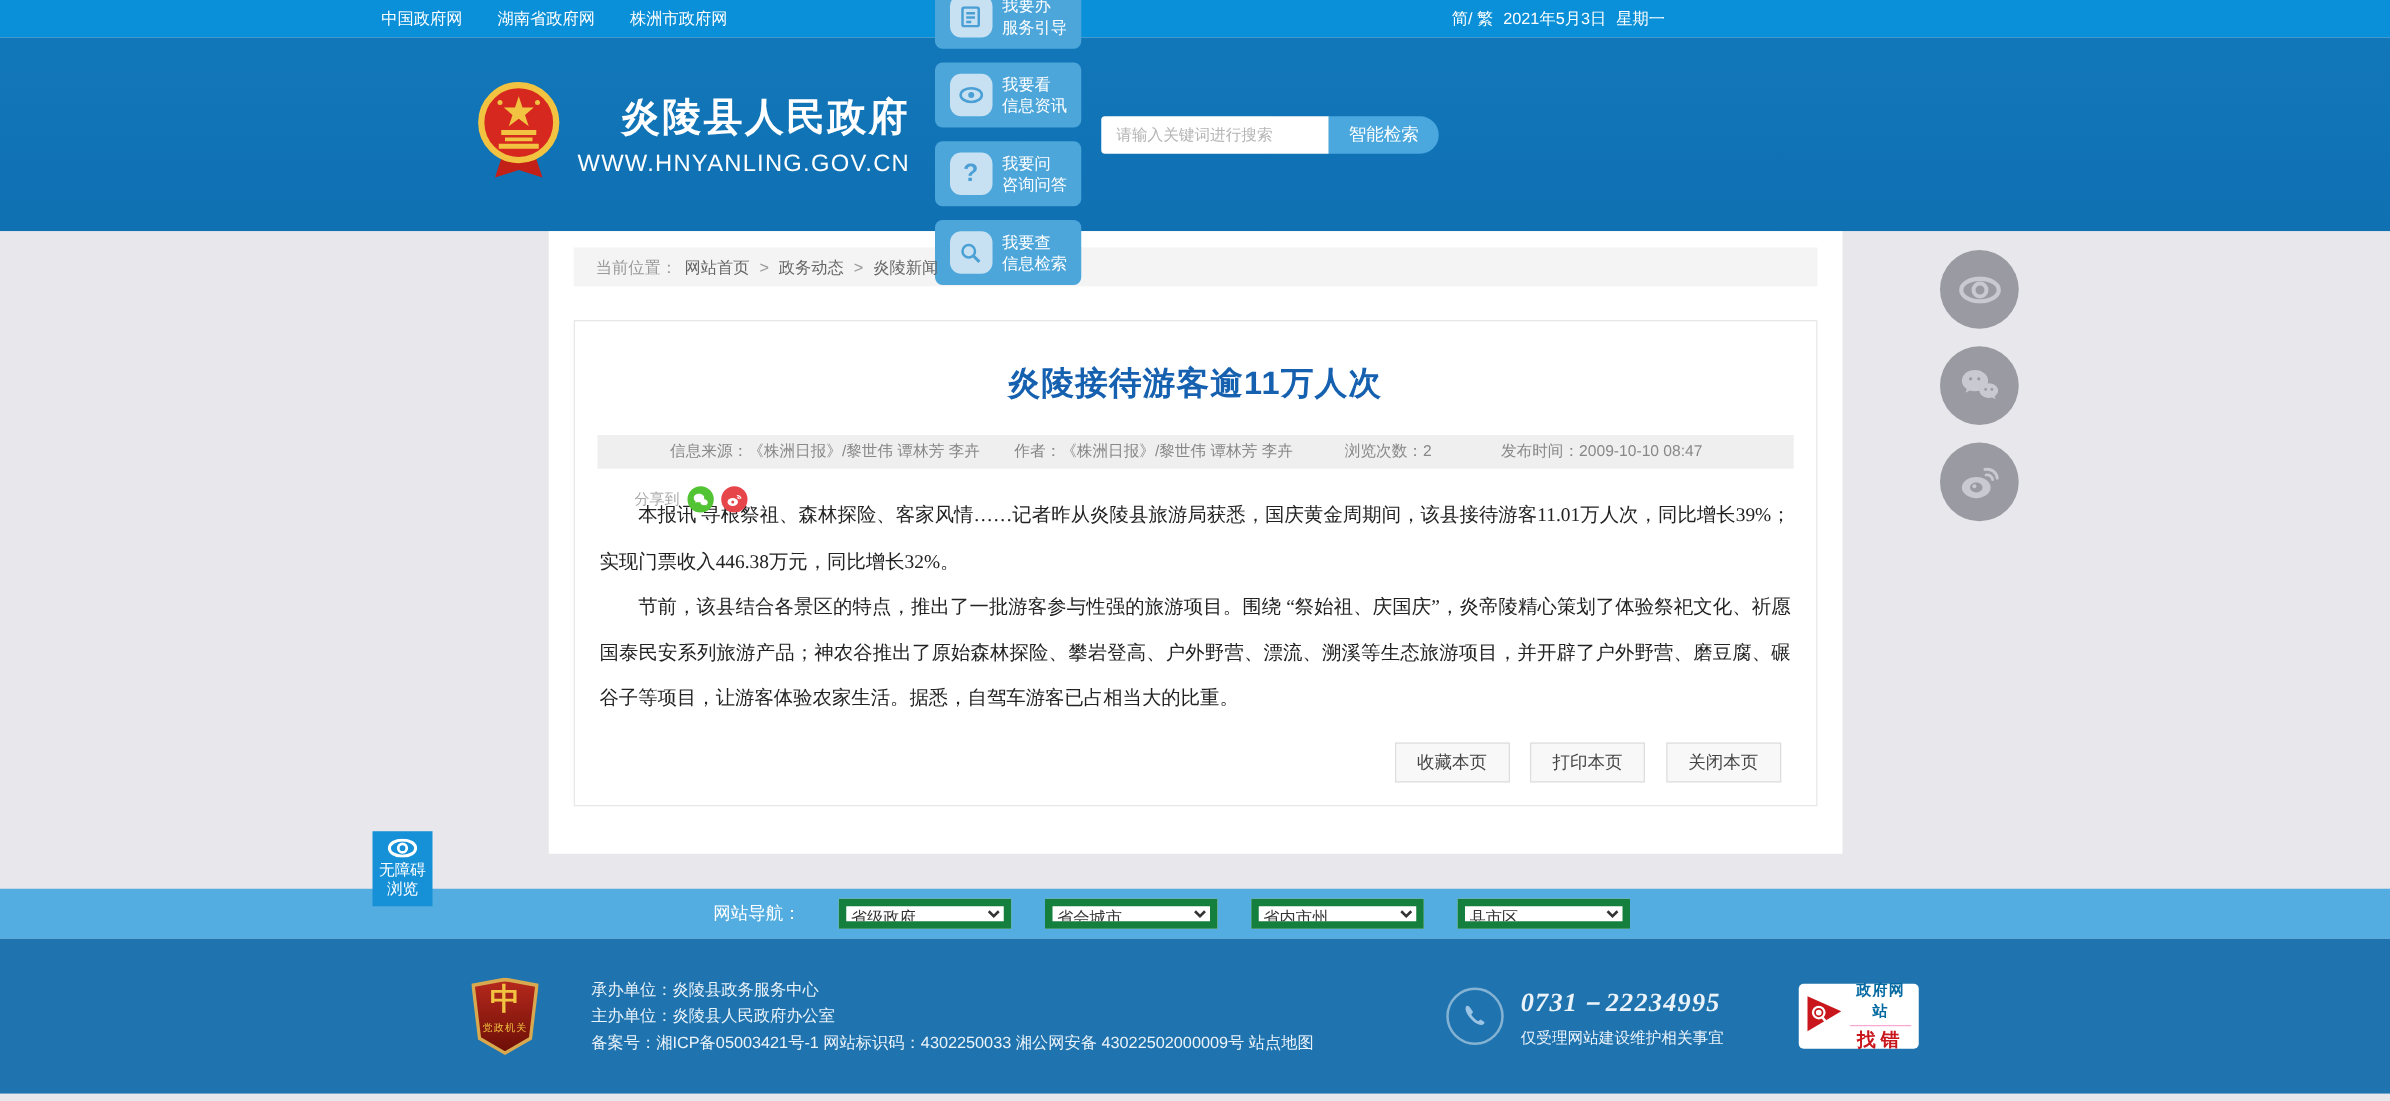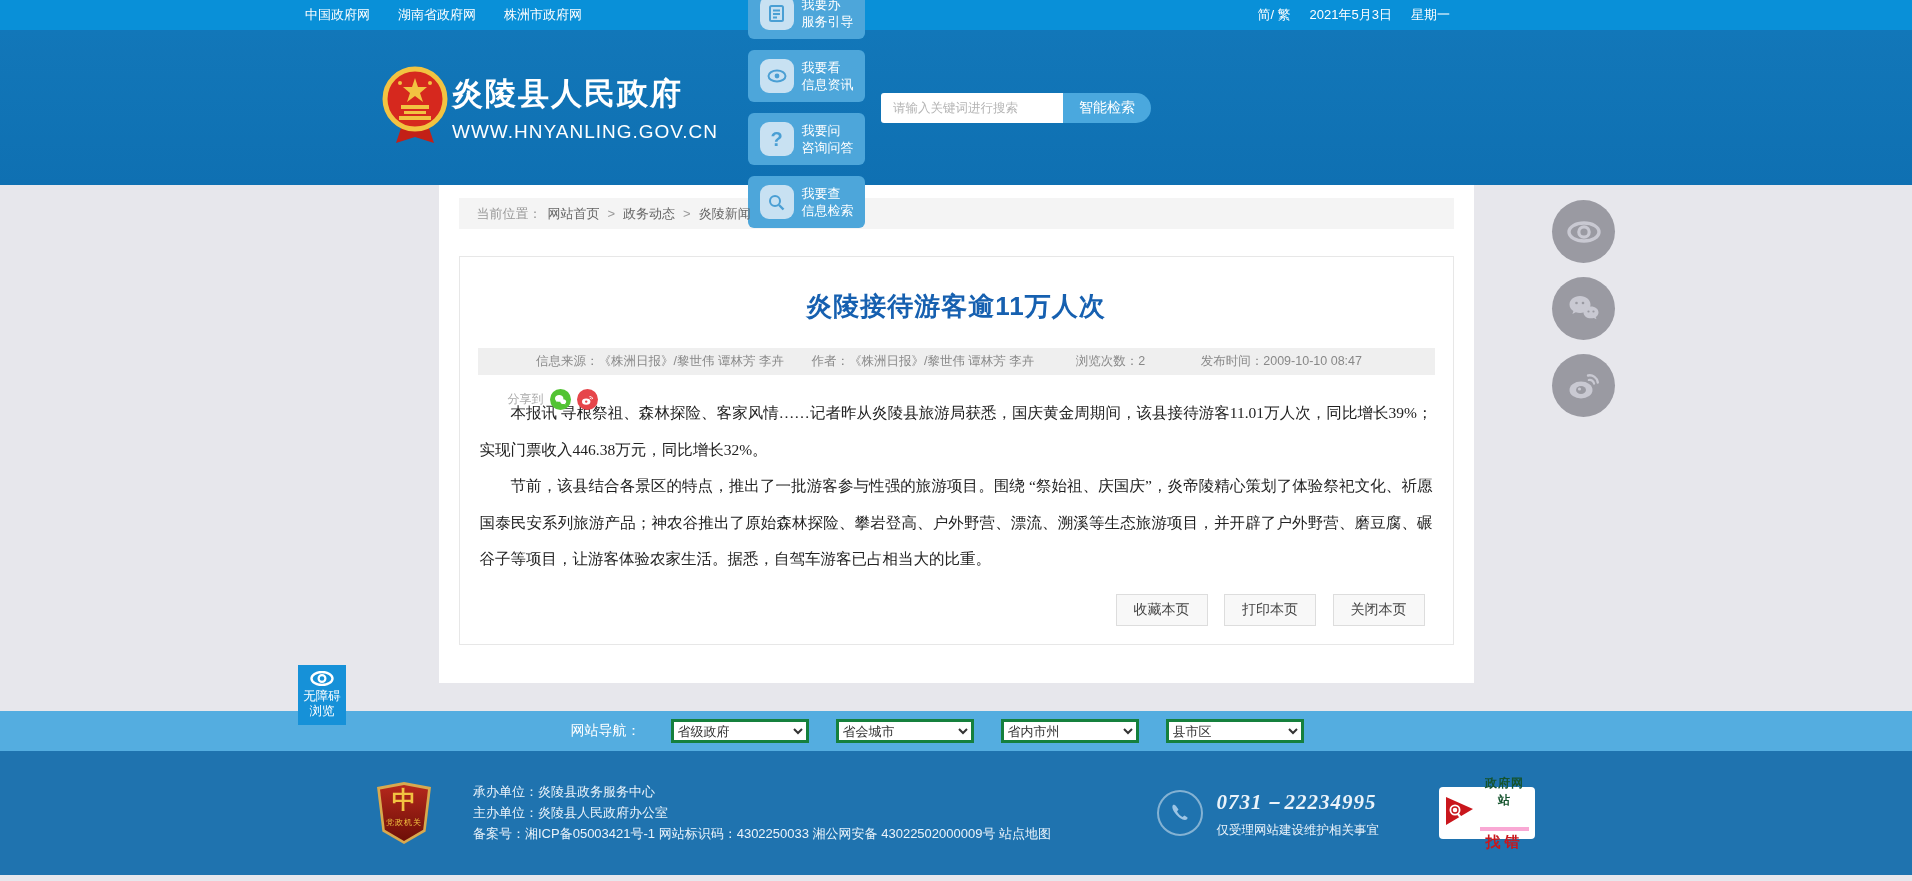--- a/index.html
+++ b/index.html
@@ -4,27 +4,27 @@
 <style>
   * { margin:0; padding:0; box-sizing:border-box; }
   html,body { width:1912px; height:881px; overflow:hidden; }
   body { font-family:"Liberation Sans","DejaVu Sans",sans-serif; background:#e7e7ec; position:relative; }
 
   
   .topbar { height:30px; background:#0990d8; color:#fff; font-size:13px; }
   .topbar-inner { width:1145px; margin-left:305px; height:30px; display:flex; align-items:center; justify-content:space-between; }
   .topbar-links { display:flex; gap:28px; }
   .topbar-links a { color:#fff; text-decoration:none; cursor:pointer; }
-  .topbar-right { display:flex; gap:19px; }
+  .topbar-right { display:flex; gap:8px; margin-right:118px; }
   .topbar-right span { white-space:nowrap; }
 
   
   .header { height:155px; background:linear-gradient(180deg,#1277b9 0%,#0f70b2 100%); }
   .header-inner { width:1148px; margin:0 auto; height:155px; display:flex; align-items:center; }
-  .logo-wrap { display:flex; align-items:center; gap:4px; width:350px; }
+  .logo-wrap { display:flex; align-items:center; gap:14px; width:350px;text-align:right; }
   .site-title { color:#fff; }
   .site-name { font-size:31px; font-weight:bold; letter-spacing:2px; }
   .site-url { font-size:19px; letter-spacing:1px; margin-top:6px; }
   .quick-btns { display:flex; gap:11px; margin-left:16px;flex-direction:column; }
   .qbtn { width:117px; height:52px; background:#4da6da; border-radius:6px; display:flex; align-items:center; justify-content:center; gap:8px; cursor:pointer; }
   .qicon { width:34px; height:34px; background:#c8e1f2; border-radius:9px; display:flex; align-items:center; justify-content:center; color:#4a9fd4; font-weight:bold; font-size:20px; }
   .qtext { color:#fff; font-size:13px; line-height:17px; }
   .search-wrap { display:flex; margin-left:16px; height:30px; }
   .search-input { width:182px; height:30px; border:none; outline:none; padding:0 12px; font-size:12.5px; color:#555; border-radius:3px 0 0 3px; }
   .search-input::placeholder { color:#b5b5b5; }
@@ -50,39 +50,39 @@
   .share-wechat { background:#52c332; }
   .share-weibo { background:#e6454a; }
   .article-body p { margin:0 20px; font-size:15.5px; color:#222; line-height:36.5px; text-indent:2em; text-align:justify; font-family:"Liberation Serif","DejaVu Serif",serif; }
   .actions { position:absolute; right:28px; bottom:18px; }
   .actions button { margin-left:12px; padding:6px 17px; background:#f8f8f8; border:1px solid #ddd; font-size:14px; color:#444; cursor:pointer; }
 
   
   .navstrip { height:40px; background:#54ade0; display:flex; align-items:center; }
   .navstrip-inner { width:1035px; margin:0 auto; display:flex; align-items:center; padding-left:132px; }
   .navstrip-label { color:#fff; font-size:14px; margin-right:30px; }
-  .navstrip select { width:138px; height:24px; font-size:13px; color:#333; border:3px solid #15803d; background:#fff; margin-right:27px; cursor:pointer; }
+  .navstrip select { width:138px; height:24px; font-size:13px; color:#333; border:6px solid #15803d; background:#fff; margin-right:27px; cursor:pointer; }
 
   
   .footer { height:124px; background:#1f73af; color:#eaf3fa; }
   .footer-inner { width:1158px; margin:0 auto; height:124px; display:flex; align-items:center; }
   .shield { width:54px; height:62px; position:relative; flex:0 0 auto; }
   .shield .outer { position:absolute; inset:0; background:#d8a94e; clip-path:polygon(50% 100%,90% 80%,100% 8%,50% 0,0 8%,10% 80%); }
   .shield .inner { position:absolute; inset:3px; background:linear-gradient(180deg,#b5281c,#6d0f07); clip-path:polygon(50% 100%,90% 80%,100% 8%,50% 0,0 8%,10% 80%); display:flex; flex-direction:column; align-items:center; justify-content:flex-start; }
   .shield .emblem-zh { color:#f2c341; font-size:24px; font-weight:bold; line-height:30px; }
   .shield .shield-label { color:#f2c341; font-size:8px; letter-spacing:1px; margin-top:2px; }
   .footer-lines { margin-left:42px; font-size:13px; line-height:18px; }
   .footer-lines div { margin:3px 0; }
   .footer-phone { margin-left:auto; display:flex; align-items:center; gap:14px; }
   .phone-circle { width:46px; height:46px; border-radius:50%; border:2px solid rgba(255,255,255,.45); display:flex; align-items:center; justify-content:center; }
   .phone-num { font-size:21px; font-weight:bold; font-family:"Liberation Serif","DejaVu Serif",serif; letter-spacing:1px;font-style:italic; }
   .phone-note { font-size:12.5px; margin-top:6px; }
   .err-badge { margin-left:60px; width:96px; height:52px; background:#fff; border-radius:4px; display:flex; align-items:center; padding:4px 6px; gap:5px; cursor:pointer; }
   .err-text { text-align:center; flex:1; }
-  .err-line1 { font-size:12px; font-weight:bold; color:#14532d; border-bottom:4px solid #f9a8d4; padding-bottom:18px; letter-spacing:1px; }
+  .err-line1 { font-size:12px; font-weight:bold; color:#0369a1; border-bottom:1px solid #f9a8d4; padding-bottom:2px; letter-spacing:1px; }
   .err-line2 { font-size:15px; font-weight:bold; color:#c9161c; letter-spacing:4px; margin-top:2px; }
 
   .bottomstrip { height:6px; background:#e7e7ec; }
 
   
   .float-col { position:absolute; left:1552px; top:200px; display:flex; flex-direction:column; gap:14px; }
   .float-circle { width:63px; height:63px; border-radius:50%; background:#9a9aa2; display:flex; align-items:center; justify-content:center; cursor:pointer; }
   .access-badge { position:absolute; left:298px; top:665px; width:48px; height:60px; background:#1691d8; color:#fff; text-align:center; font-size:12.5px; line-height:15px; padding-top:6px; cursor:pointer; z-index:5; }
   .access-badge svg { display:block; margin:0 auto 3px; }
 </style>

